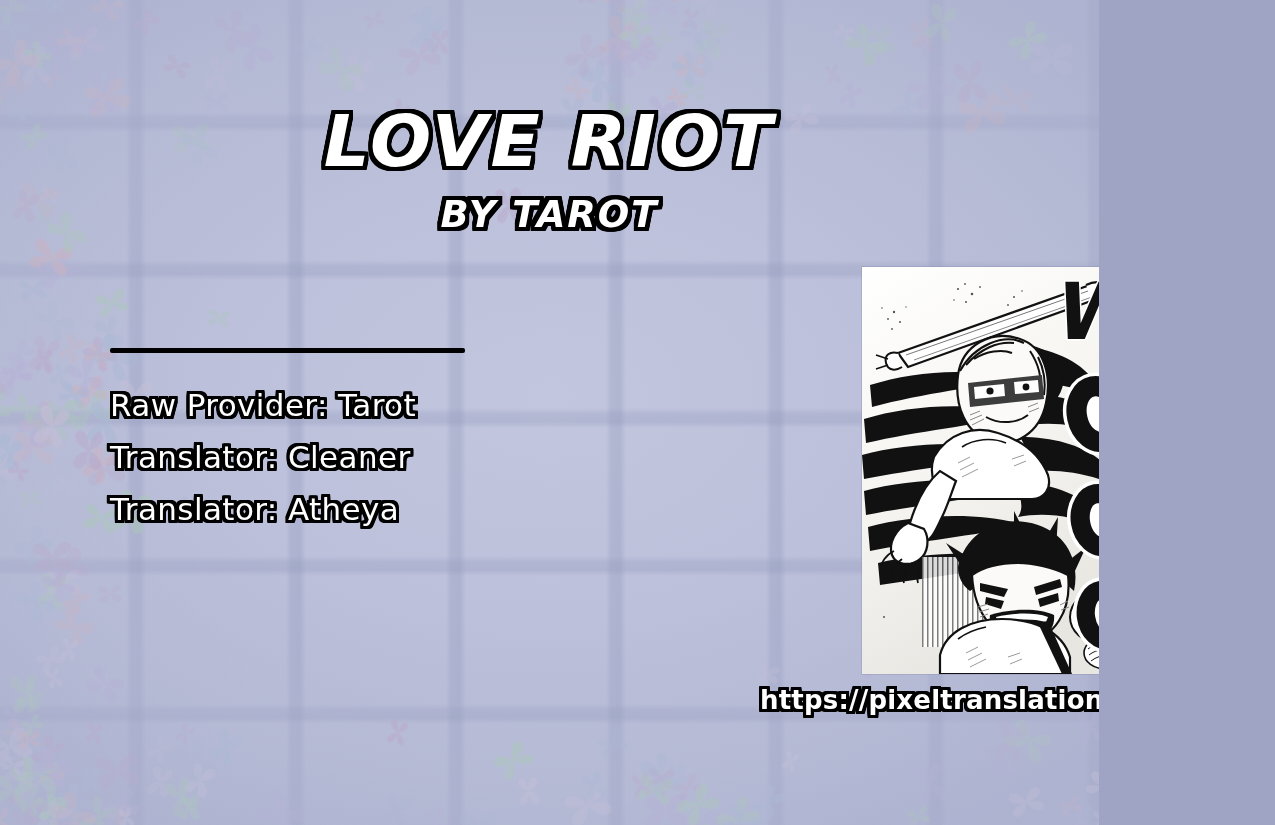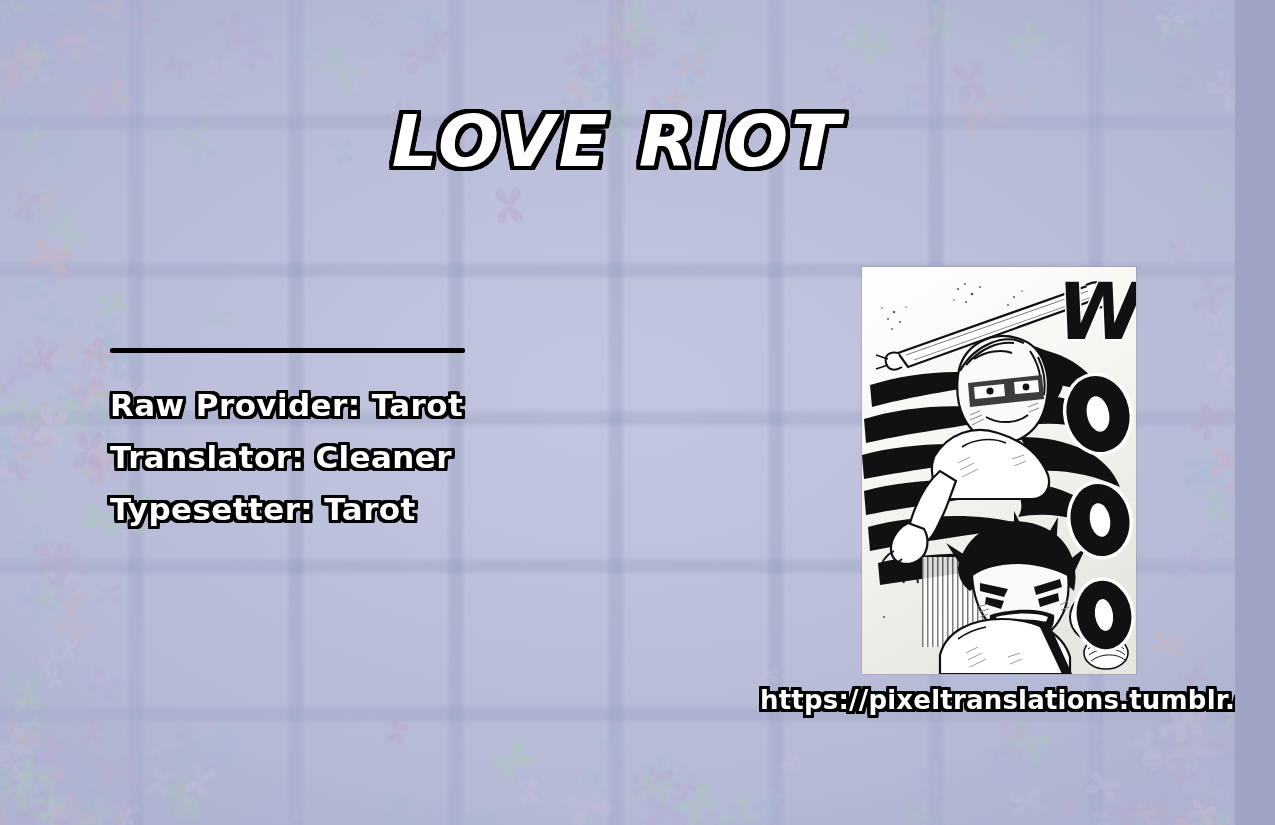--- a/index.html
+++ b/index.html
@@ -6,21 +6,21 @@
     margin: 0;
     padding: 0;
     background: #9fa4c4;
   }
   body {
     font-family: "DejaVu Sans", sans-serif;
   }
 
   #page {
     position: relative;
-    width: 1211px;
+    width: 1099px;
     height: 825px;
     overflow: hidden;
     background:
       
       repeating-linear-gradient(
         to right,
         rgba(255,255,255,0.00) 0px,
         rgba(255,255,255,0.00) 126px,
         rgba(143,150,186,0.30) 131px,
         rgba(143,150,186,0.34) 140px,
@@ -30,21 +30,20 @@
       repeating-linear-gradient(
         to bottom,
         rgba(255,255,255,0.00) 0px,
         rgba(255,255,255,0.00) 112px,
         rgba(143,150,186,0.28) 118px,
         rgba(143,150,186,0.32) 126px,
         rgba(255,255,255,0.00) 132px,
         rgba(255,255,255,0.00) 148px
       ),
       radial-gradient(ellipse 70% 62% at 50% 48%, #c2c6de 0%, #bcc0da 45%, #b3b8d4 78%, #a9aecd 100%);
-    padding-left: 24px;
   }
 
   
   .bfly-layer {
     position: absolute;
     inset: 0;
     pointer-events: none;
   }
   .bfly {
     position: absolute;
@@ -145,21 +144,21 @@
     height: 5px;
     background: #000;
     border-radius: 2px;
     margin-top: 4px;
     margin-bottom: 26px;
   }
   .credit-line {
     font-size: 31px;
     line-height: 52px;
     letter-spacing: 0.4px;
-    font-weight: 700;
+    font-weight: 400;
     white-space: nowrap;
   }
 
   
   #panel {
     position: absolute;
     left: 862px;
     top: 267px;
     width: 274px;
     height: 407px;
@@ -1999,26 +1998,27 @@
       </div>
       <div class="bfly" style="left: 675.606px; top: 787.321px; width: 42.9604px; height: 34.3683px; opacity: 0.55; transform: rotate(320.746deg);">
         <svg viewBox="0 0 40 32">
           <path d="M20 16 C16 4 6 0 3 6 C0 12 8 16 18 17 C8 18 0 22 3 27 C6 33 16 28 20 17 C24 28 34 33 37 27 C40 22 32 18 22 17 C32 16 40 12 37 6 C34 0 24 4 20 16 Z" fill="#a9c9b6"></path>
         </svg>
       </div>
     </div>
   <div class="edge-haze"></div>
 
   <div id="title" class="comic">LOVE RIOT</div>
+  <div id="subtitle" class="comic">BY TAROT</div>
 
   <div id="credits">
     <div id="credits-underline"></div>
     <div class="credit-line comic-thin">Raw Provider: Tarot</div>
     <div class="credit-line comic-thin">Translator: Cleaner</div>
-    <div class="credit-line comic-thin">Typesetter: Tarot</div>
+    <div class="credit-line comic-thin">Translator: Atheya</div>
   </div>
 
   <div id="panel">
     <svg viewBox="0 0 274 407" xmlns="http://www.w3.org/2000/svg" aria-hidden="true">
       <defs>
         <linearGradient id="pbg" x1="0" y1="0" x2="0.4" y2="1">
           <stop offset="0" stop-color="#ffffff"></stop>
           <stop offset="0.5" stop-color="#f6f5f1"></stop>
           <stop offset="1" stop-color="#e8e6e1"></stop>
         </linearGradient>

